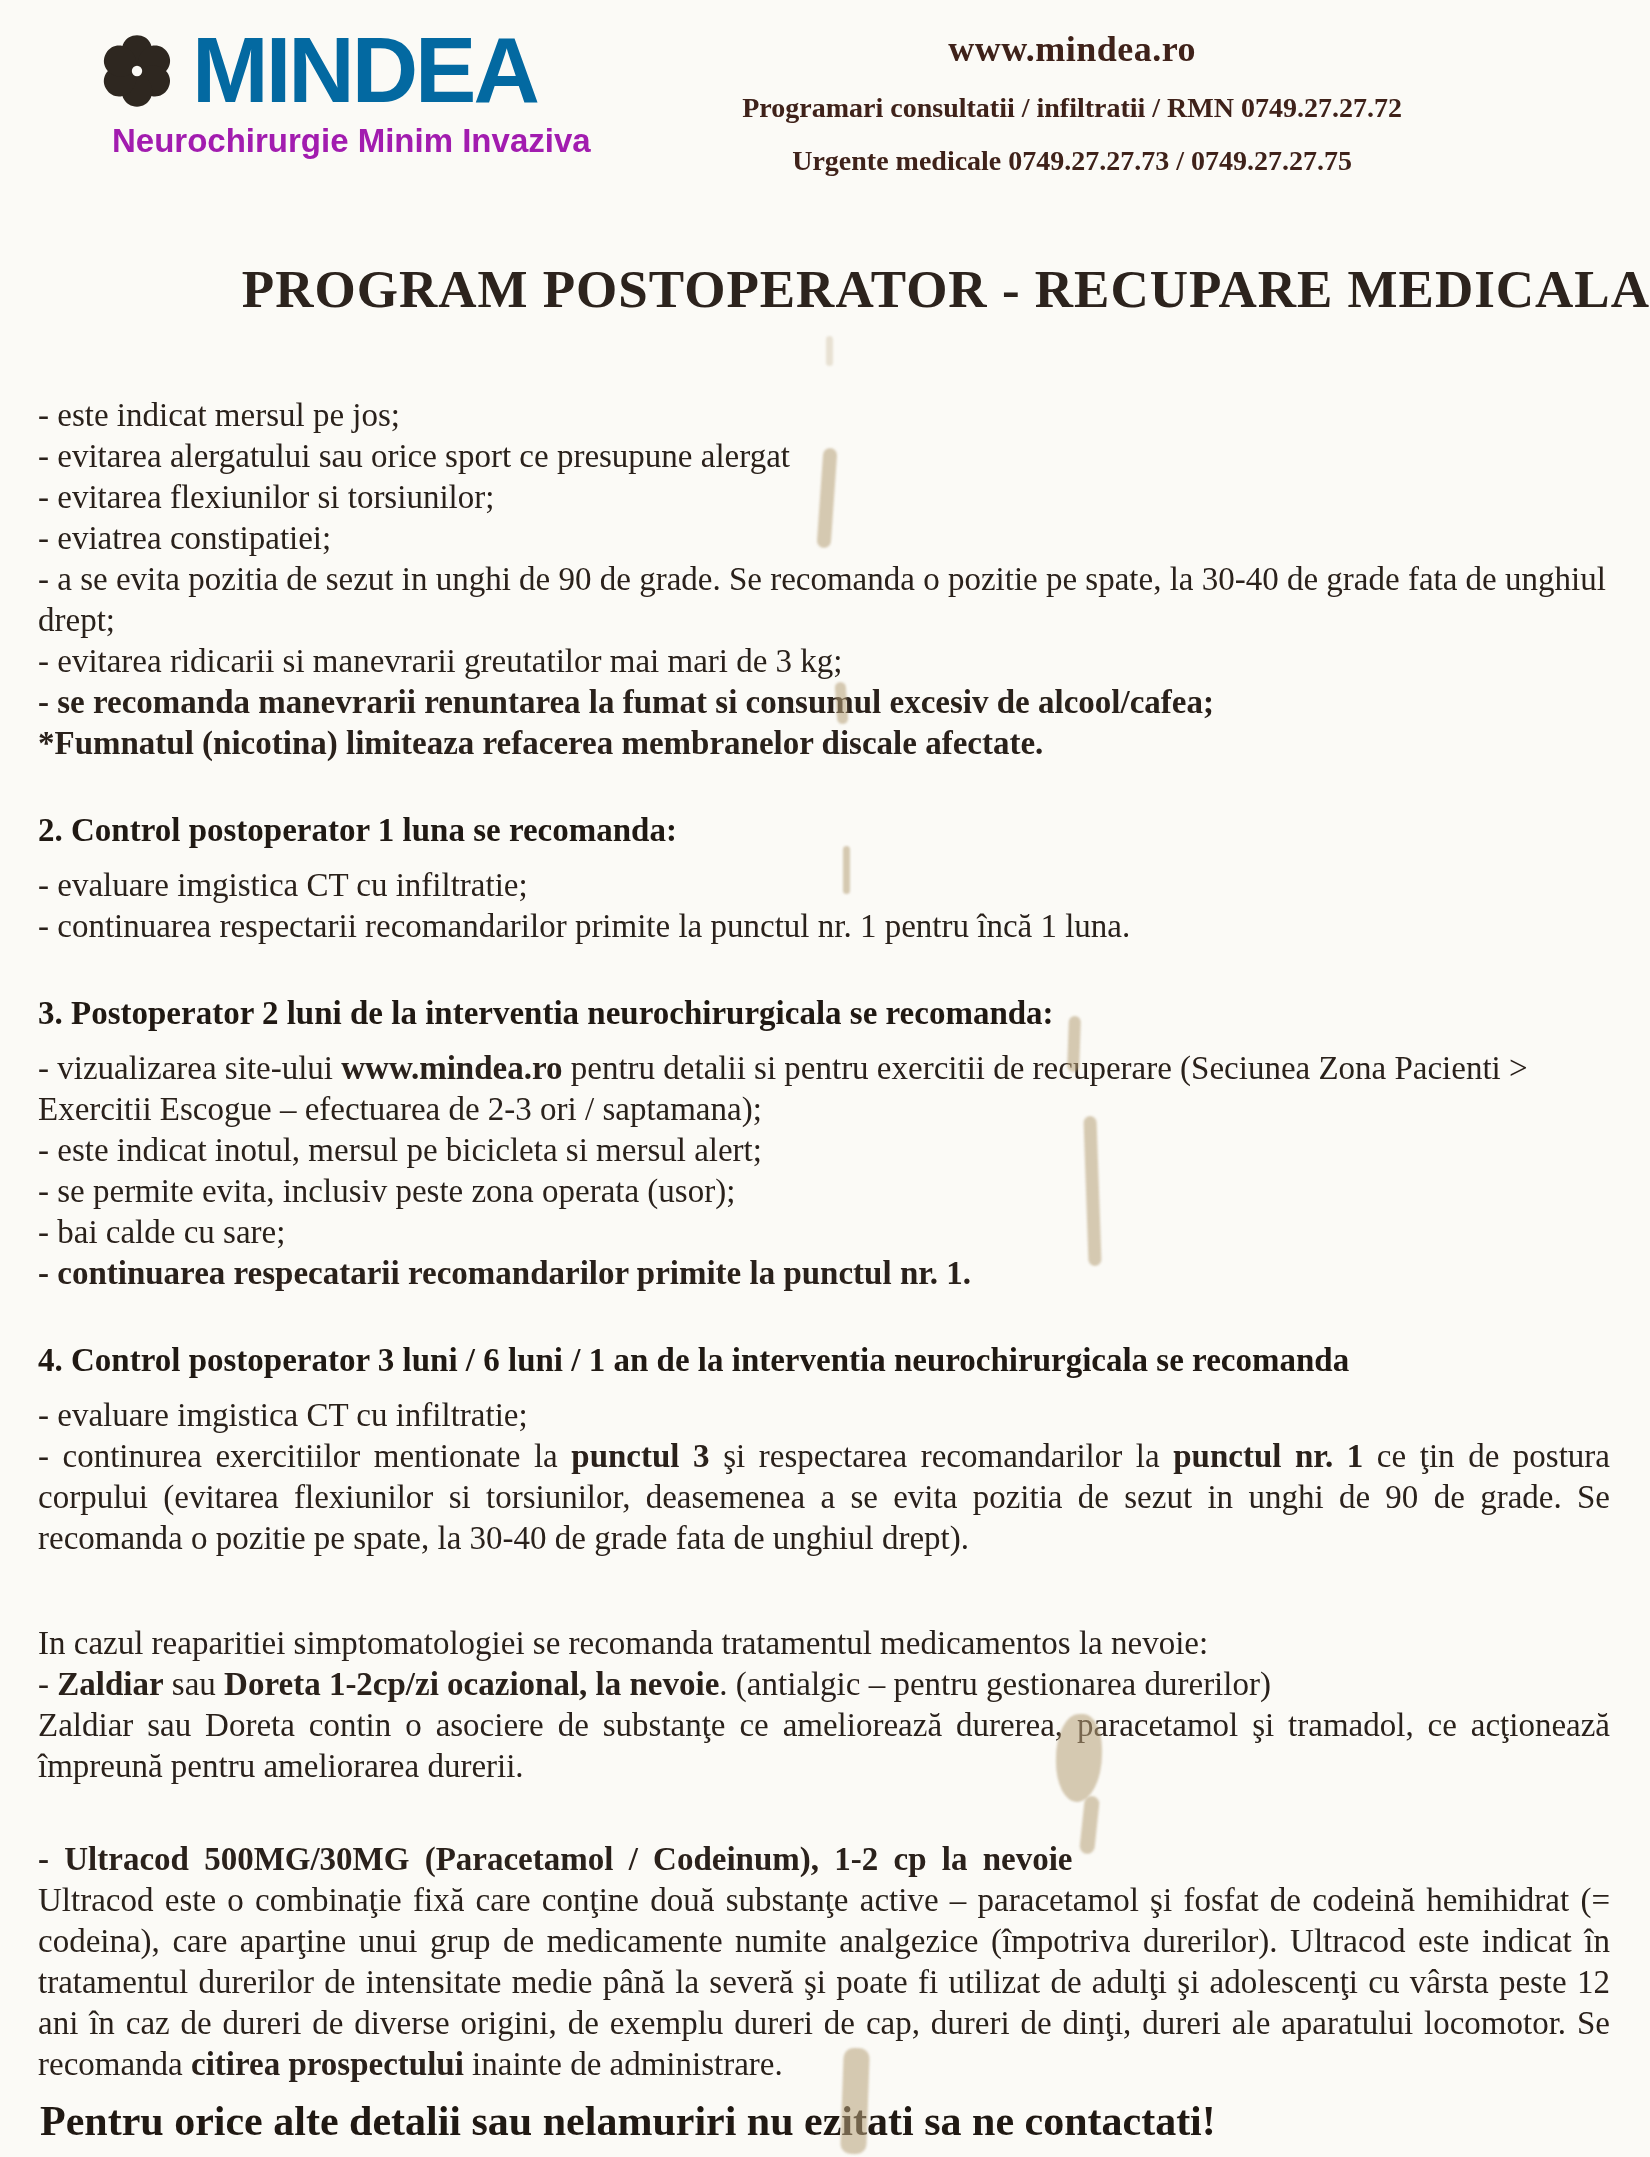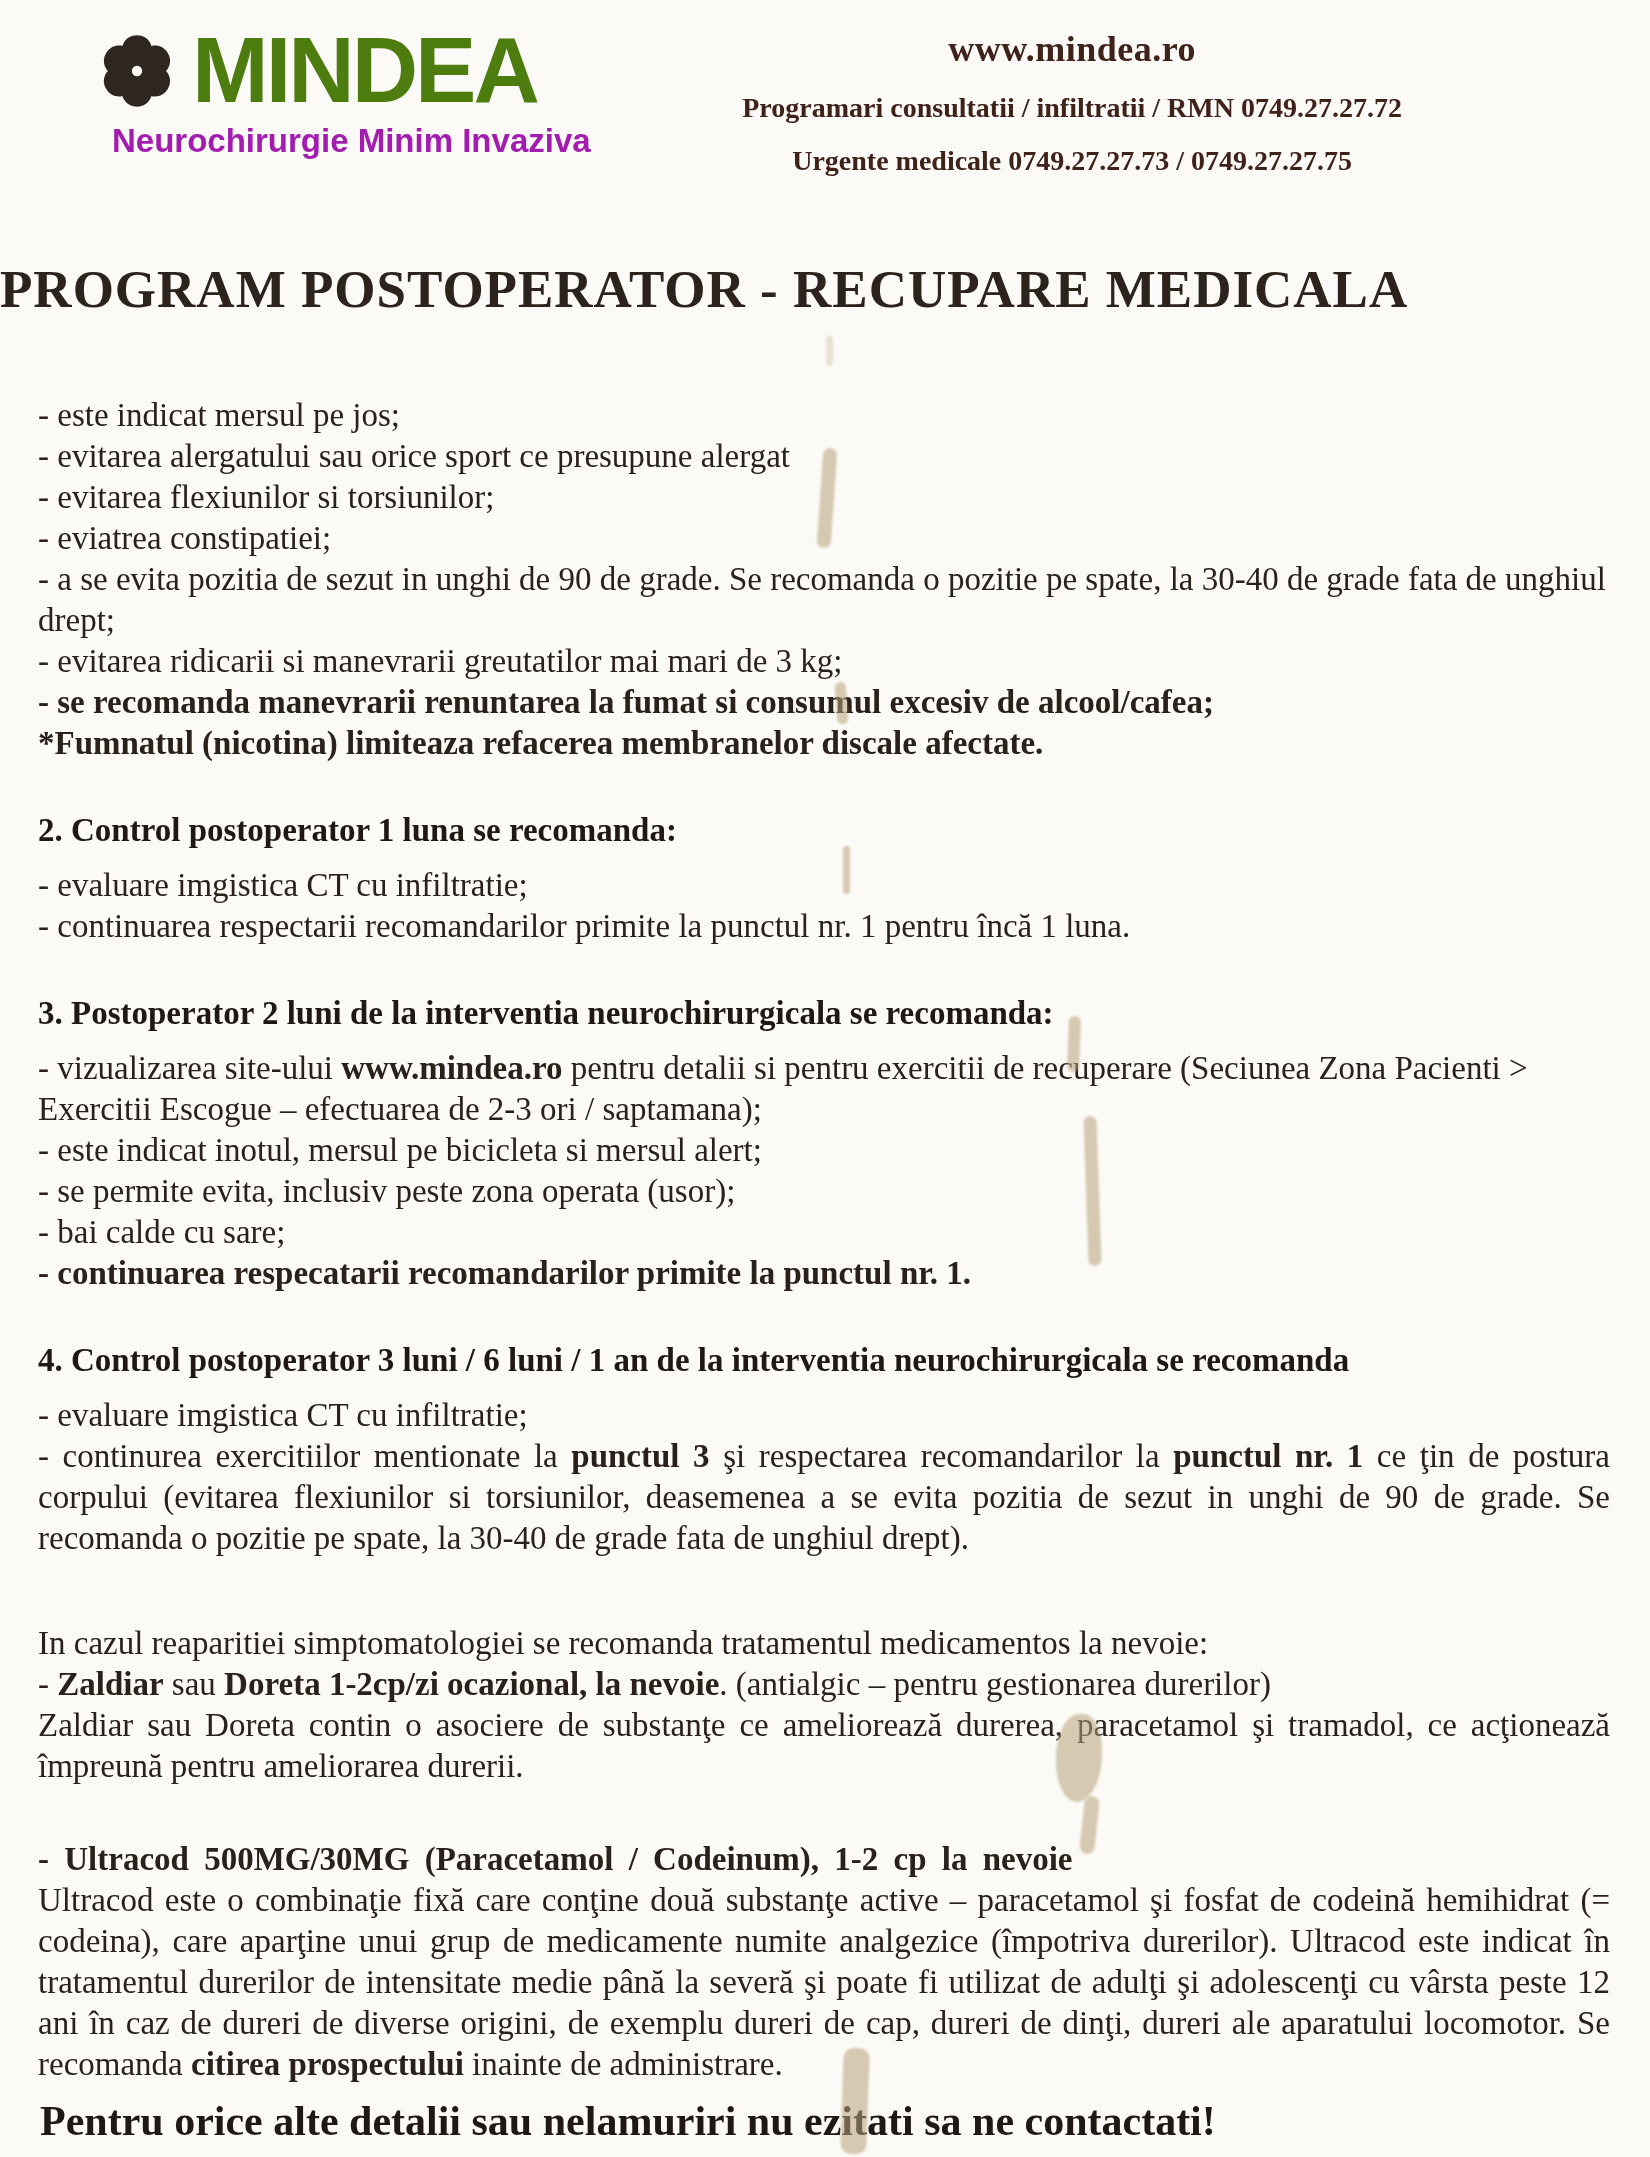--- a/index.html
+++ b/index.html
@@ -14,39 +14,39 @@
   }
 
   
   .header { display:flex; align-items:flex-start; padding:24px 0 0 90px; }
   .logo-block { display:flex; flex-direction:column; }
   .logo-row { display:flex; align-items:center; }
   .logo-icon { width:94px; height:94px; margin-right:8px; }
   .brand {
     font-family:"Liberation Sans", sans-serif;
     font-weight:700; font-size:92px; line-height:0.95;
-    letter-spacing:-3px; color:#4d7c0f;
+    letter-spacing:-3px; color:#0369a1;
   }
   .tagline {
     font-family:"Liberation Sans", sans-serif;
     font-weight:700; font-size:33px; color:#a21caf;
     margin:4px 0 0 22px; letter-spacing:0px;
   }
   .contact-block {
     margin-left:auto; margin-right:248px;
     text-align:center; font-weight:700; color:#3f221a;
     padding-top:6px; line-height:1.1;
   }
   .contact-web { font-size:36px; letter-spacing:0.5px; }
   .contact-line { font-size:28px; margin-top:23px; }
 
   
   .doc-title {
-    margin-top:82px; padding-right:70px;
-    text-align:left;
+    margin-top:82px; 
+    text-align:right;
     font-weight:700; font-size:53px; letter-spacing:1px;
     color:#2c231d;
   }
 
   
   .content { padding:0 40px 0 38px; font-size:33px; line-height:41px; }
   .section { margin-top:46px; }
   .section.first { margin-top:76px; }
   .section-heading { font-weight:700; margin:0 0 14px 0; color:#201913; }
   .line { margin:0; }

